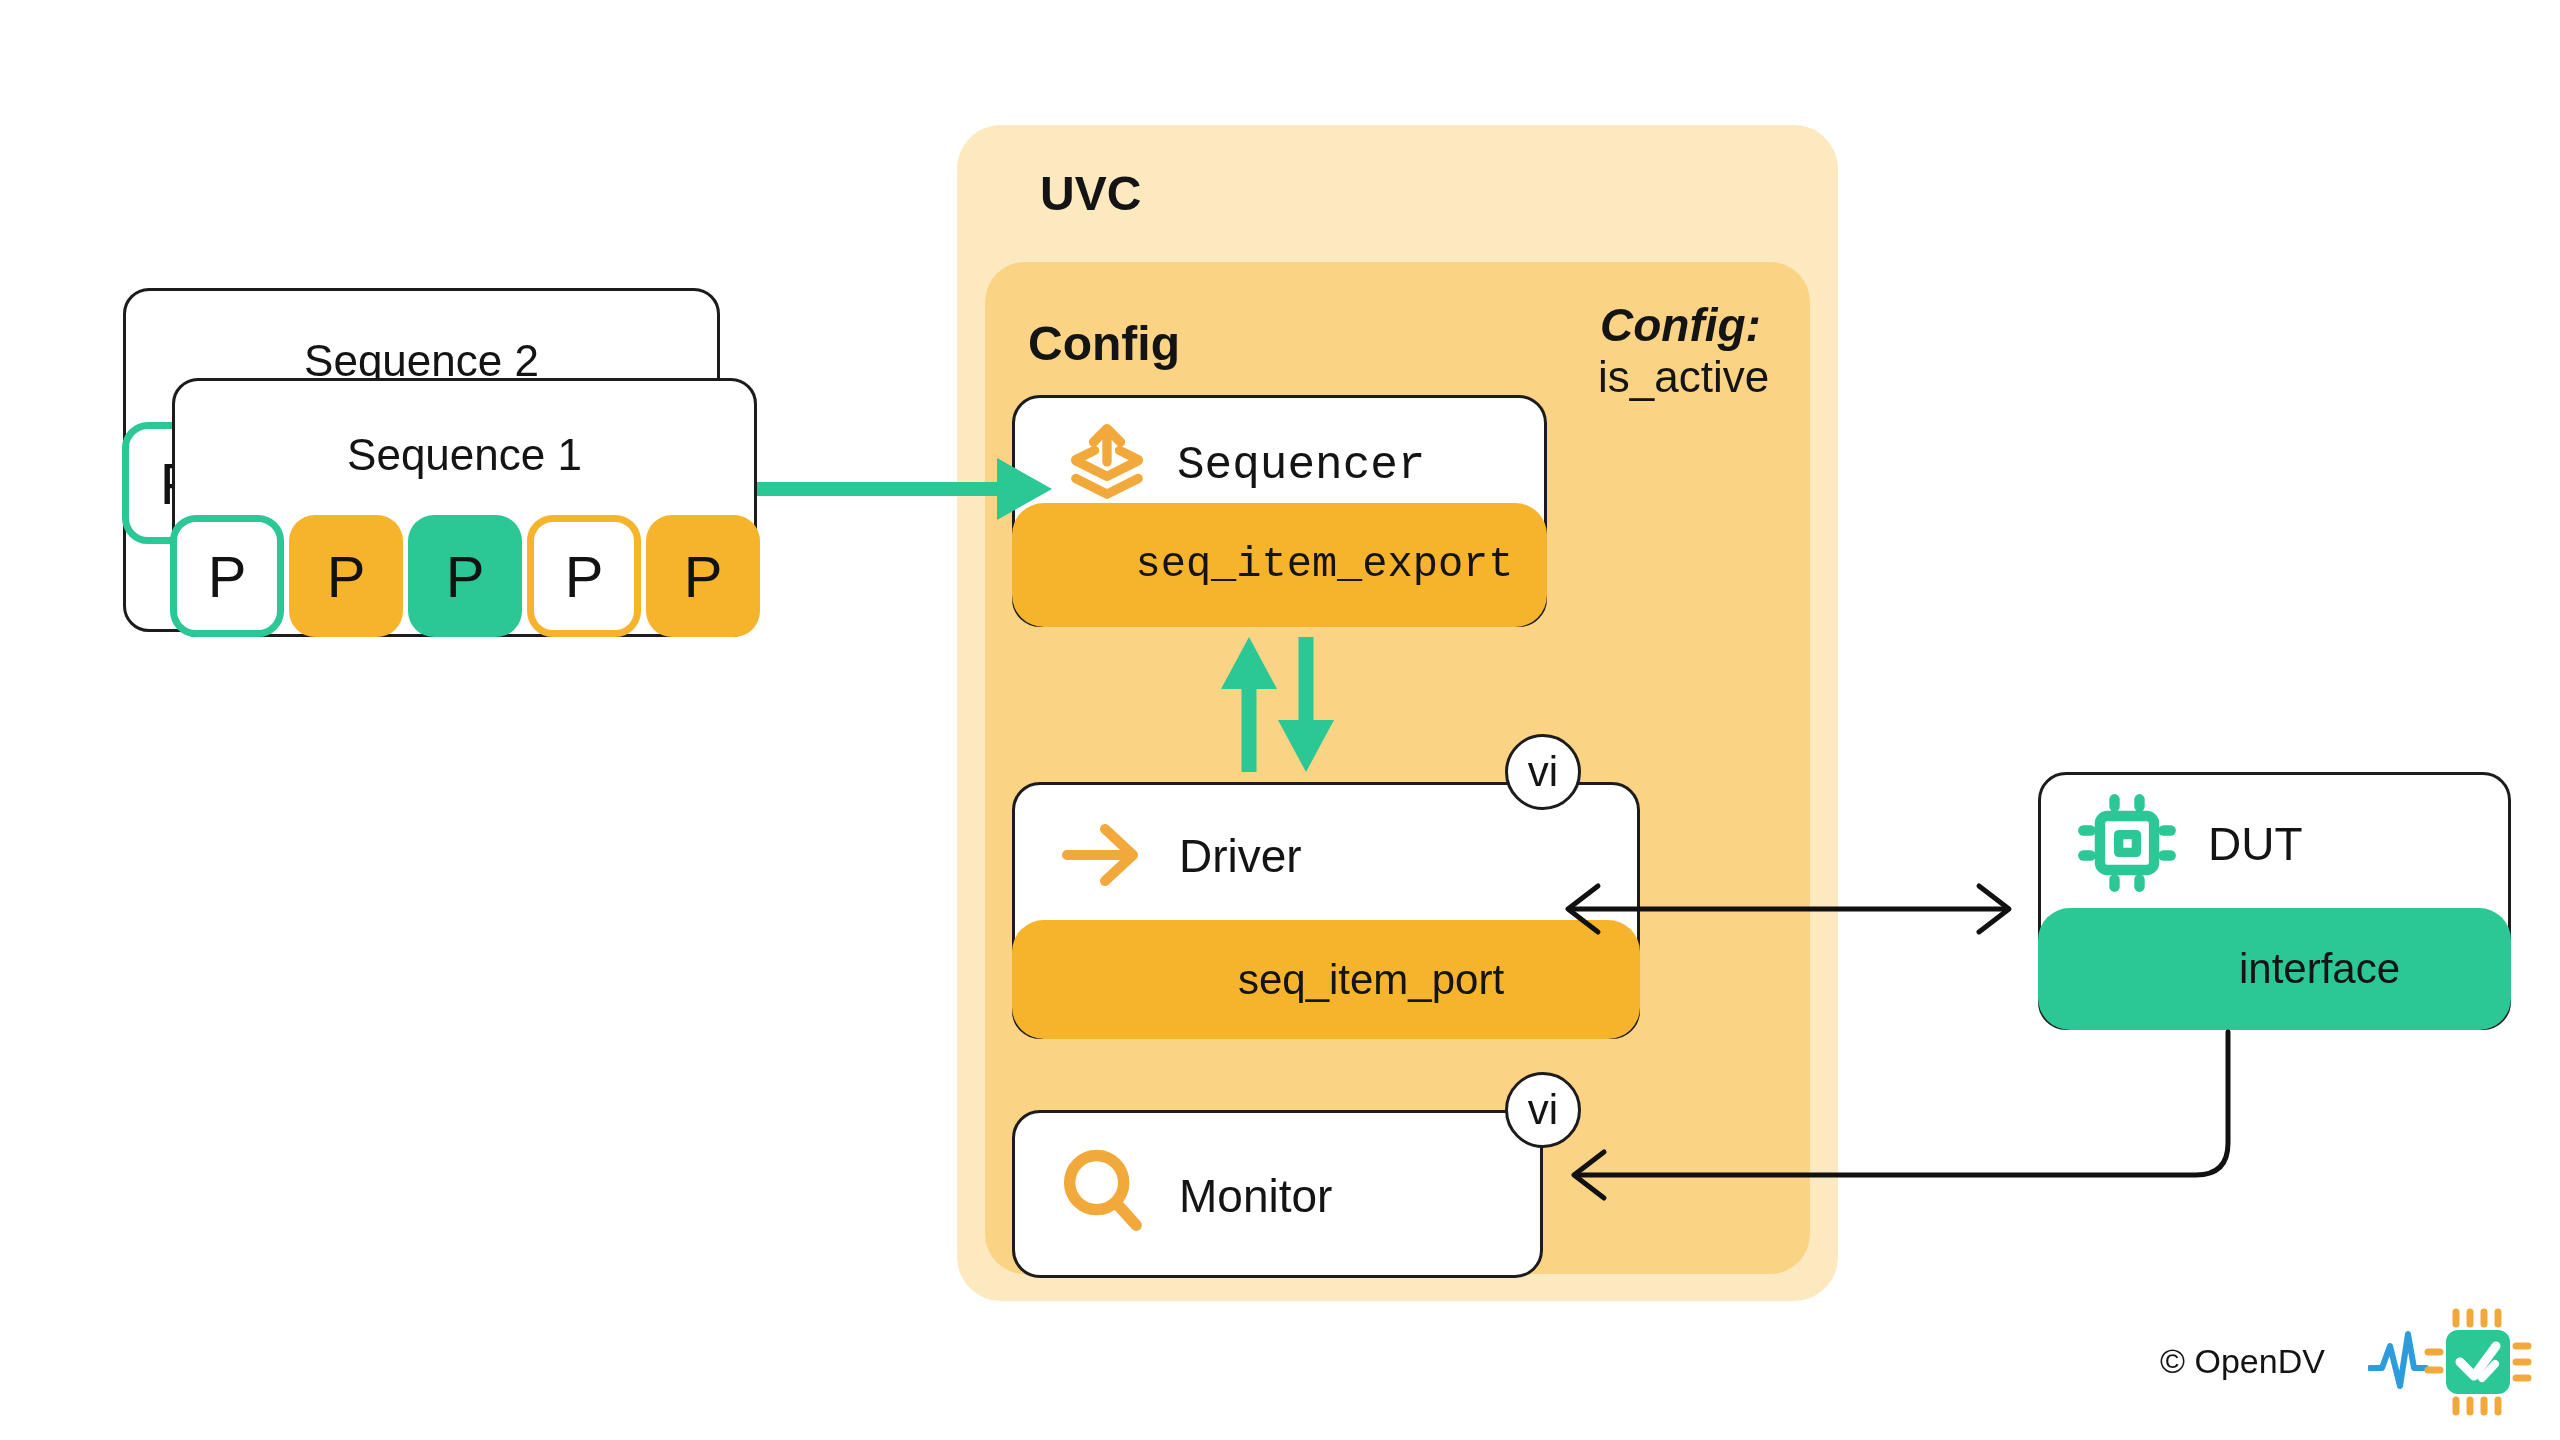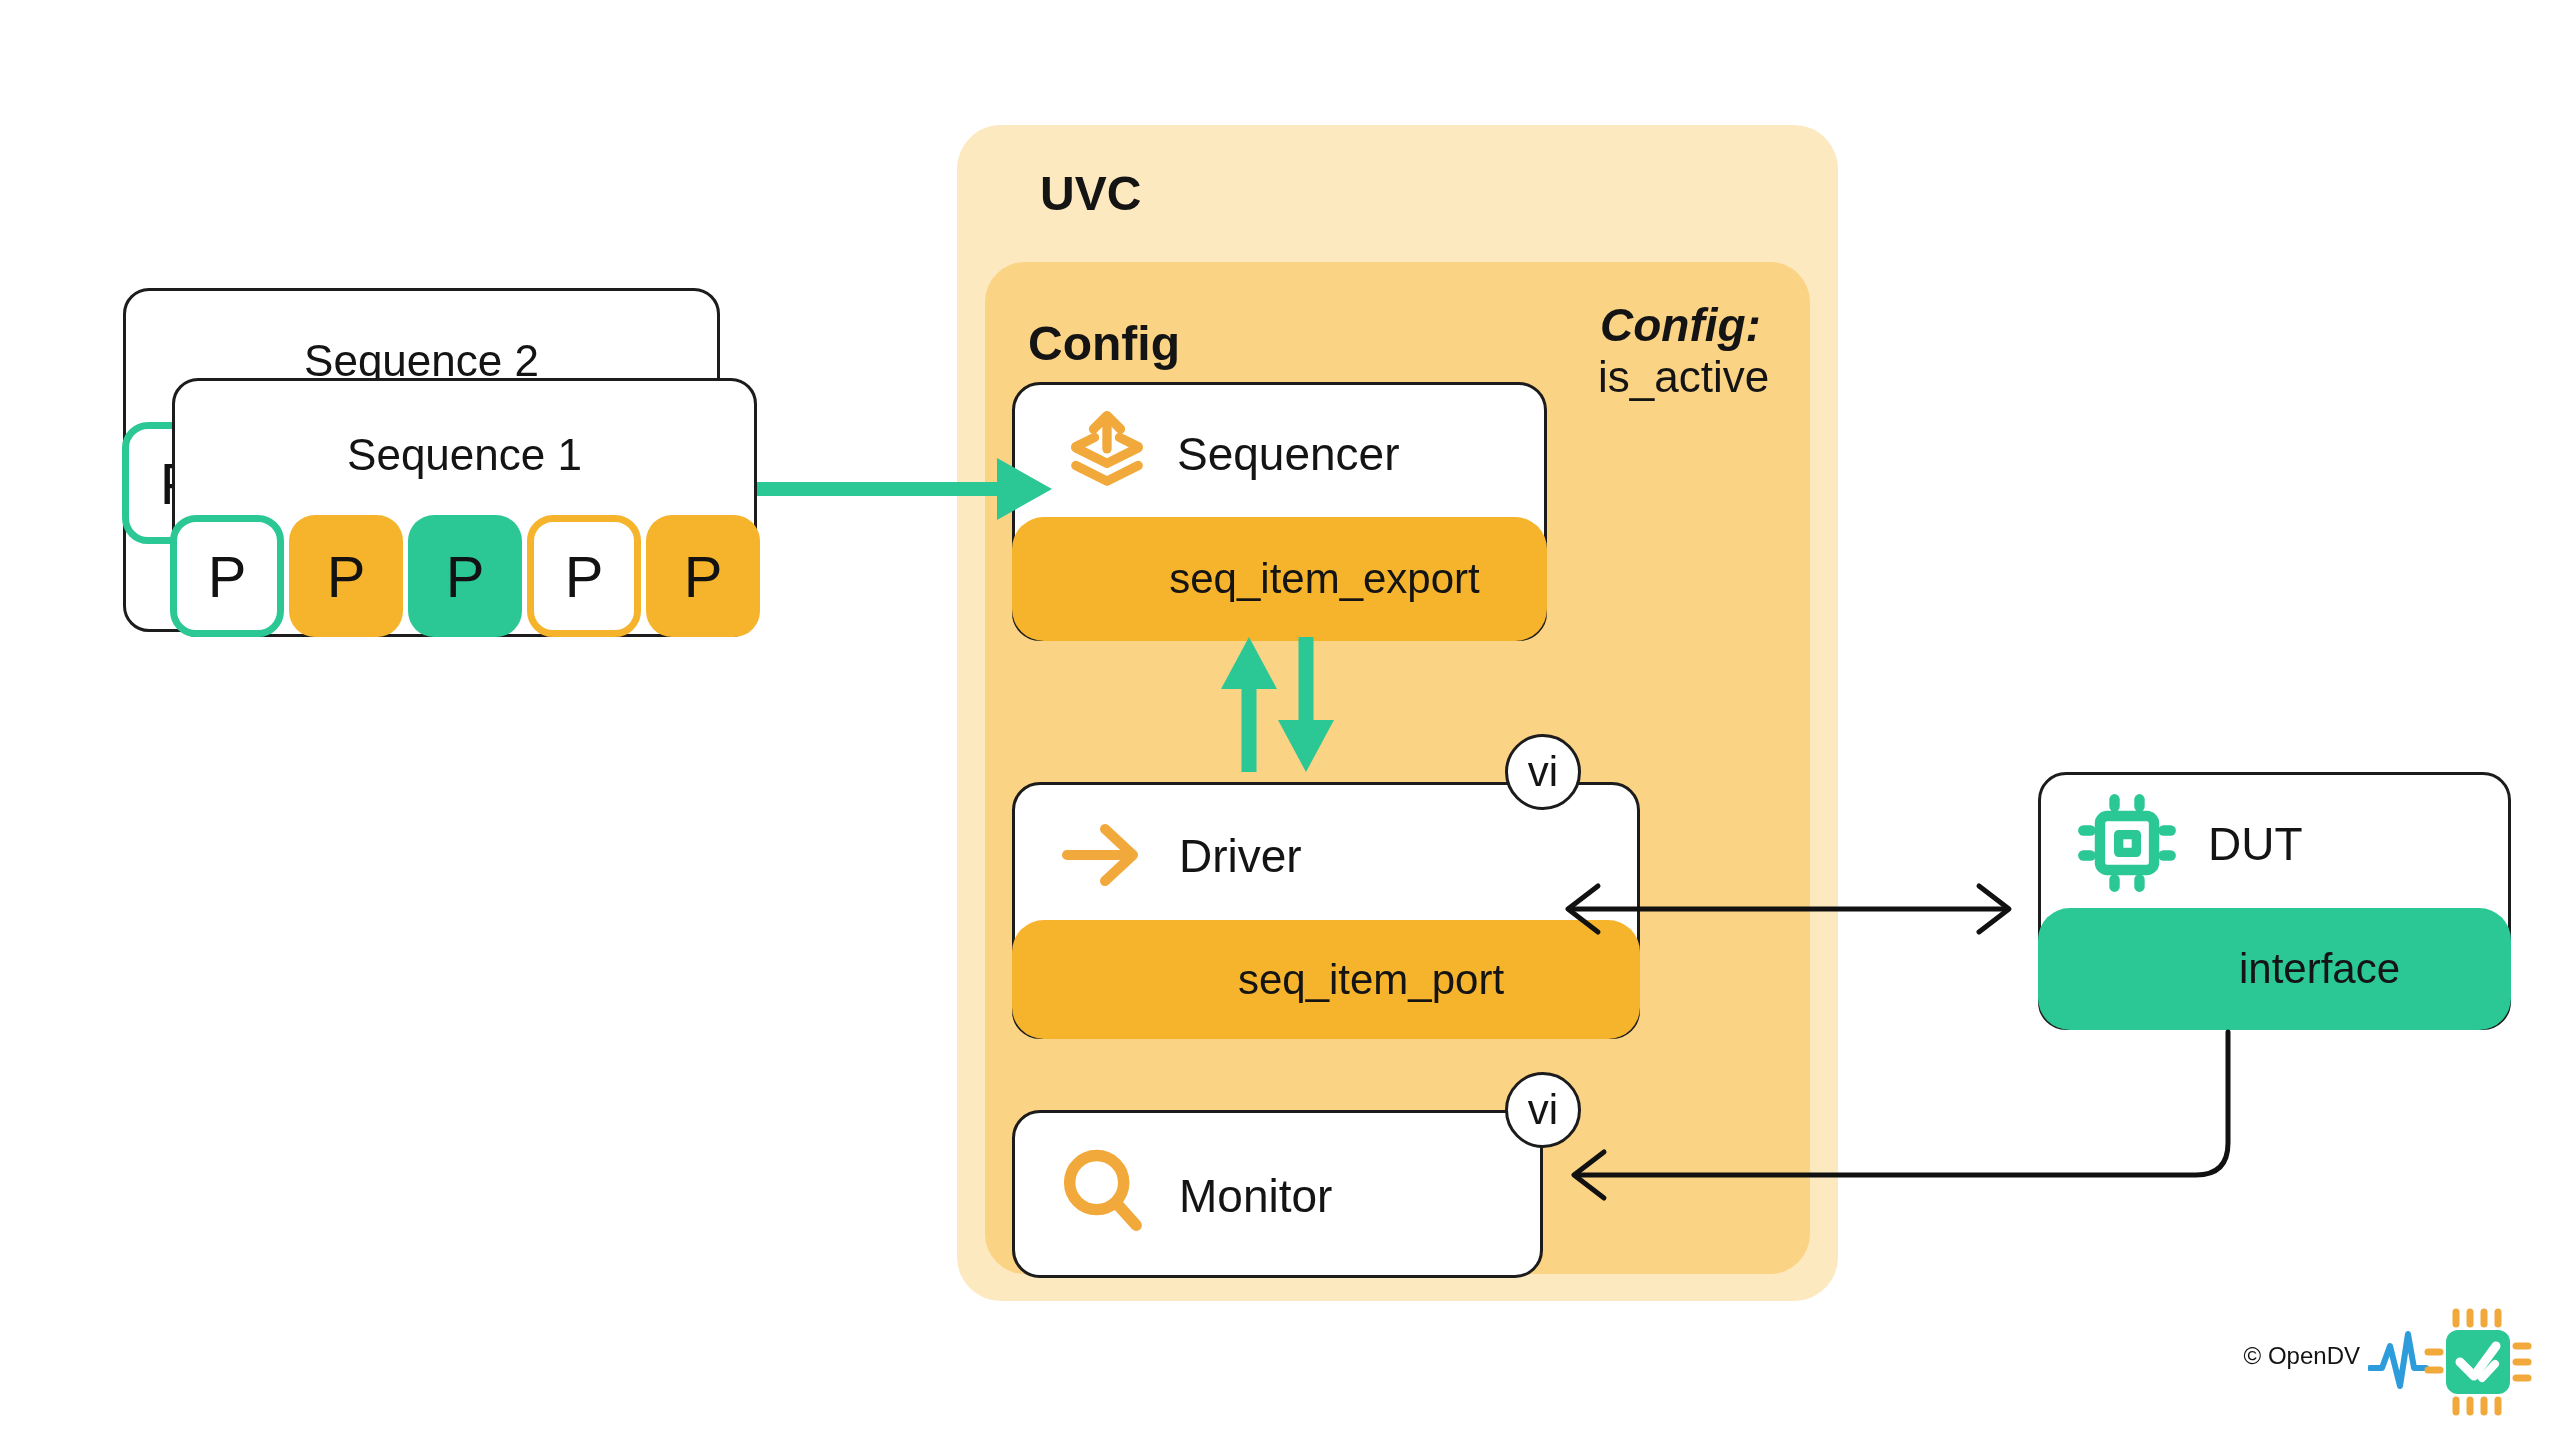--- a/index.html
+++ b/index.html
@@ -24,21 +24,21 @@
             display:flex;align-items:center;justify-content:center;}
   .port-orange{background:#F6B42D;}
   .port-green{background:#2BC795;}
   .port-label{font-size:42px;padding-left:90px;}
   .box-label{position:absolute;font-size:46px;white-space:nowrap;}
   .icon-cell{position:absolute;}
   .vi-badge{position:absolute;width:76px;height:76px;border-radius:50%;background:#ffffff;
             border:3px solid #1c1c1c;box-sizing:border-box;display:flex;align-items:center;
             justify-content:center;font-size:42px;}
   .connectors{position:absolute;left:0;top:0;pointer-events:none;}
-  .footer-text{position:absolute;font-size:24px;text-align:right;}
+  .footer-text{position:absolute;font-size:34px;}
 </style>
 </head>
 <body>
 
 <div id="stage">
 
   <div class="panel uvc-bg" style="left:957px;top:125px;width:881px;height:1176px;"></div>
   <div class="lbl bold" style="left:1040px;top:166px;font-size:48px;">UVC</div>
 
   <div class="panel agent-bg" style="left:985px;top:262px;width:825px;height:1012px;"></div>
@@ -53,21 +53,21 @@
 
   <div class="card" style="left:172px;top:378px;width:585px;height:259px;"></div>
   <div class="card-title" style="left:172px;width:585px;top:430px;">Sequence 1</div>
 
   <div class="pbox p-green-outline" style="left:170px;top:515px;">P</div>
   <div class="pbox p-orange-fill" style="left:289px;top:515px;">P</div>
   <div class="pbox p-green-fill" style="left:408px;top:515px;">P</div>
   <div class="pbox p-orange-outline" style="left:527px;top:515px;">P</div>
   <div class="pbox p-orange-fill" style="left:646px;top:515px;">P</div>
 
-  <div class="box" style="left:1012px;top:382px;width:535px;height:259px;">
+  <div class="box" style="left:1012px;top:395px;width:535px;height:232px;font-family:Liberation Mono, monospace;">
     <div class="icon-cell" style="left:40px;top:16px;width:104px;height:104px;">
       <svg width="104" height="104" viewBox="0 0 100 100" fill="none" stroke="#F2A93B" stroke-width="9" stroke-linecap="round" stroke-linejoin="round">
         <path d="M50 46 L50 16"></path>
           <path d="M37 27 L50 14 L63 27"></path>
         <path d="M20 44 L38 35"></path>
           <path d="M62 35 L80 44"></path>
         <path d="M20 45 L50 60 L80 45"></path>
         <path d="M20 62 L50 77 L80 62"></path>
       </svg>
     </div>

